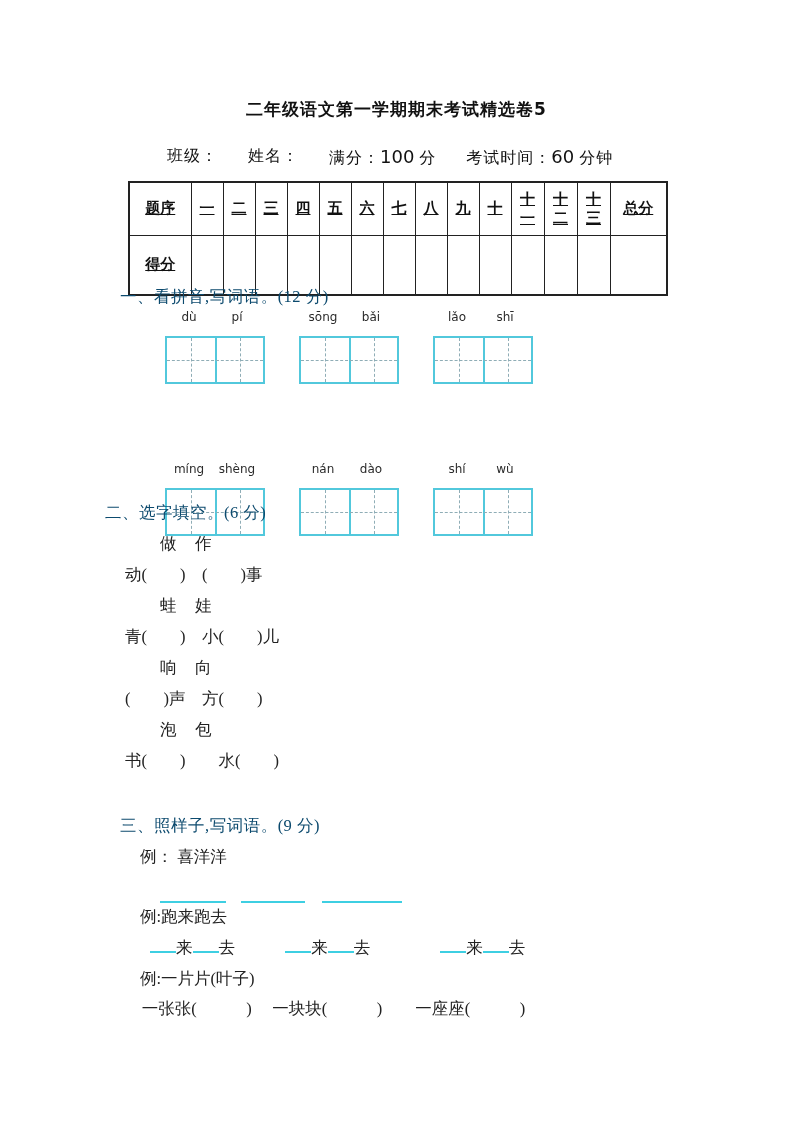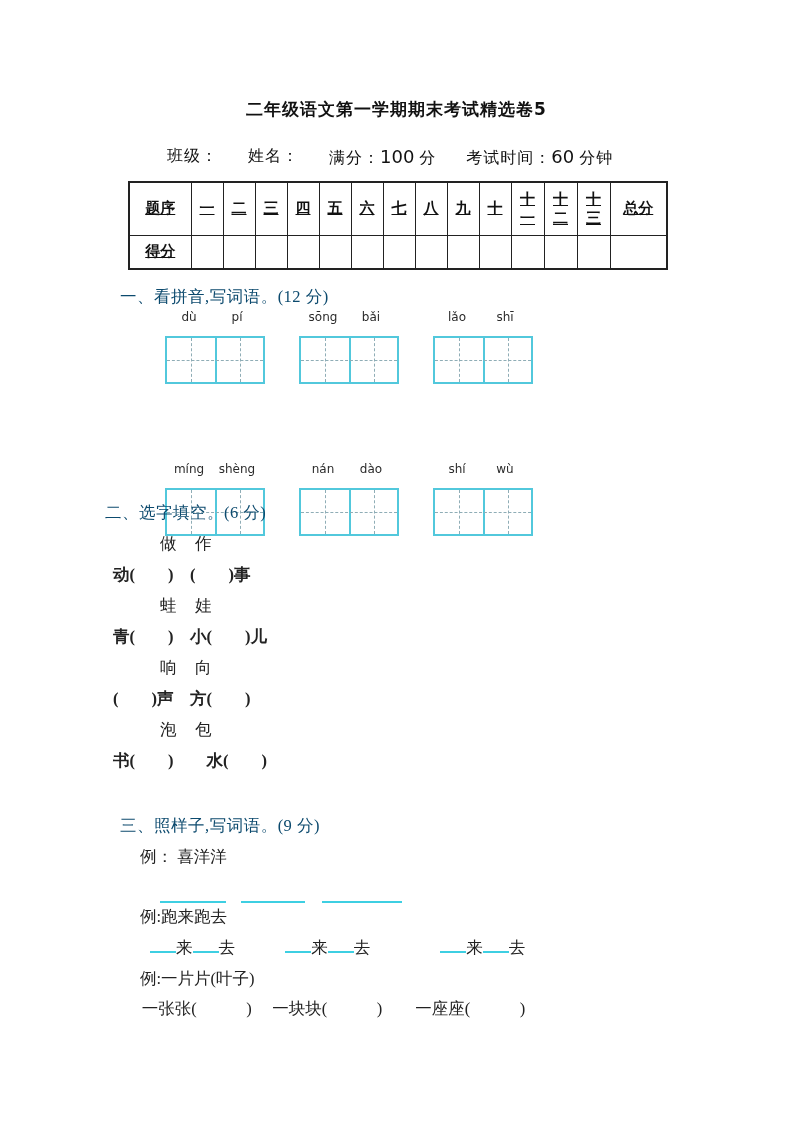--- a/index.html
+++ b/index.html
@@ -36,21 +36,21 @@
     border-collapse:collapse; table-layout:fixed;
     border:2px solid #222;
     font-family:"DejaVu Sans","Liberation Sans",sans-serif;
     font-weight:bold; font-size:15px; color:#111;text-decoration:underline;
   }
   table.score-table td {
     border:1px solid #222; text-align:center; vertical-align:middle;
     padding:0;
   }
   table.score-table tr.hdr td { height:53px; }
-  table.score-table tr.scr td { height:34px; }
+  table.score-table tr.scr td { height:60px; }
   .stack {
     width:1.1em; margin:0 auto; word-break:break-all; line-height:1.25;
   }
 
   
   .sec-heading {
     color:#0c4a6e; font-size:16.5px; letter-spacing:0.5px; line-height:19px;
   }
 
   
@@ -73,21 +73,21 @@
     border-left:1px dashed #8fadb6;
   }
   .tzg::after {
     content:""; position:absolute; left:0; right:0; top:50%;
     border-top:1px dashed #8fadb6;
   }
 
   
   .section2 { top:503px; left:105px; font-size:16.5px; line-height:19px; }
   .s2-choices { margin:12px 0 0 55px; letter-spacing:1px; }
-  .s2-line   { margin:12px 0 0 8px;font-weight:bold; }
+  .s2-line   { margin:12px 0 0 20px; }
 
   
   .section3 { top:816px; left:120px; font-size:16.5px; line-height:19px; }
   .s3-example { margin-top:12px; margin-left:20px; }
   .s3-ex2 { margin-top:11px; }
   .s3-ex3 { margin-top:10px; }
   .blank-row { margin-top:18px; margin-left:40px; height:12px; }
   .blank-underline {
     display:inline-block; height:10px;
     border-bottom:2px solid #3ecfe2; vertical-align:bottom;

